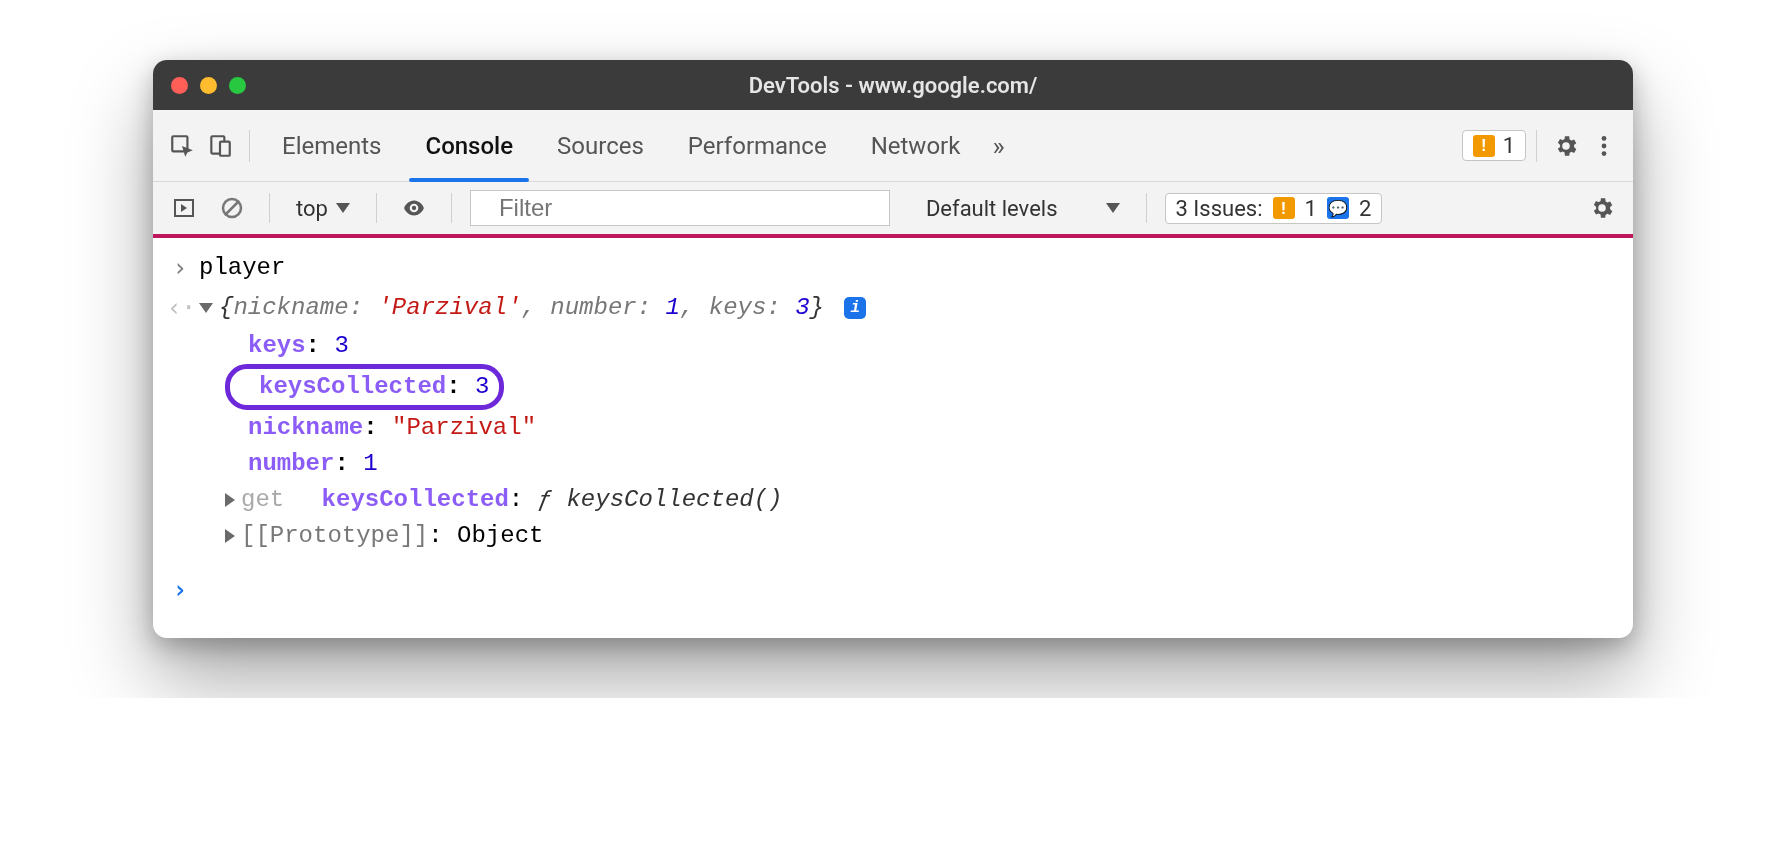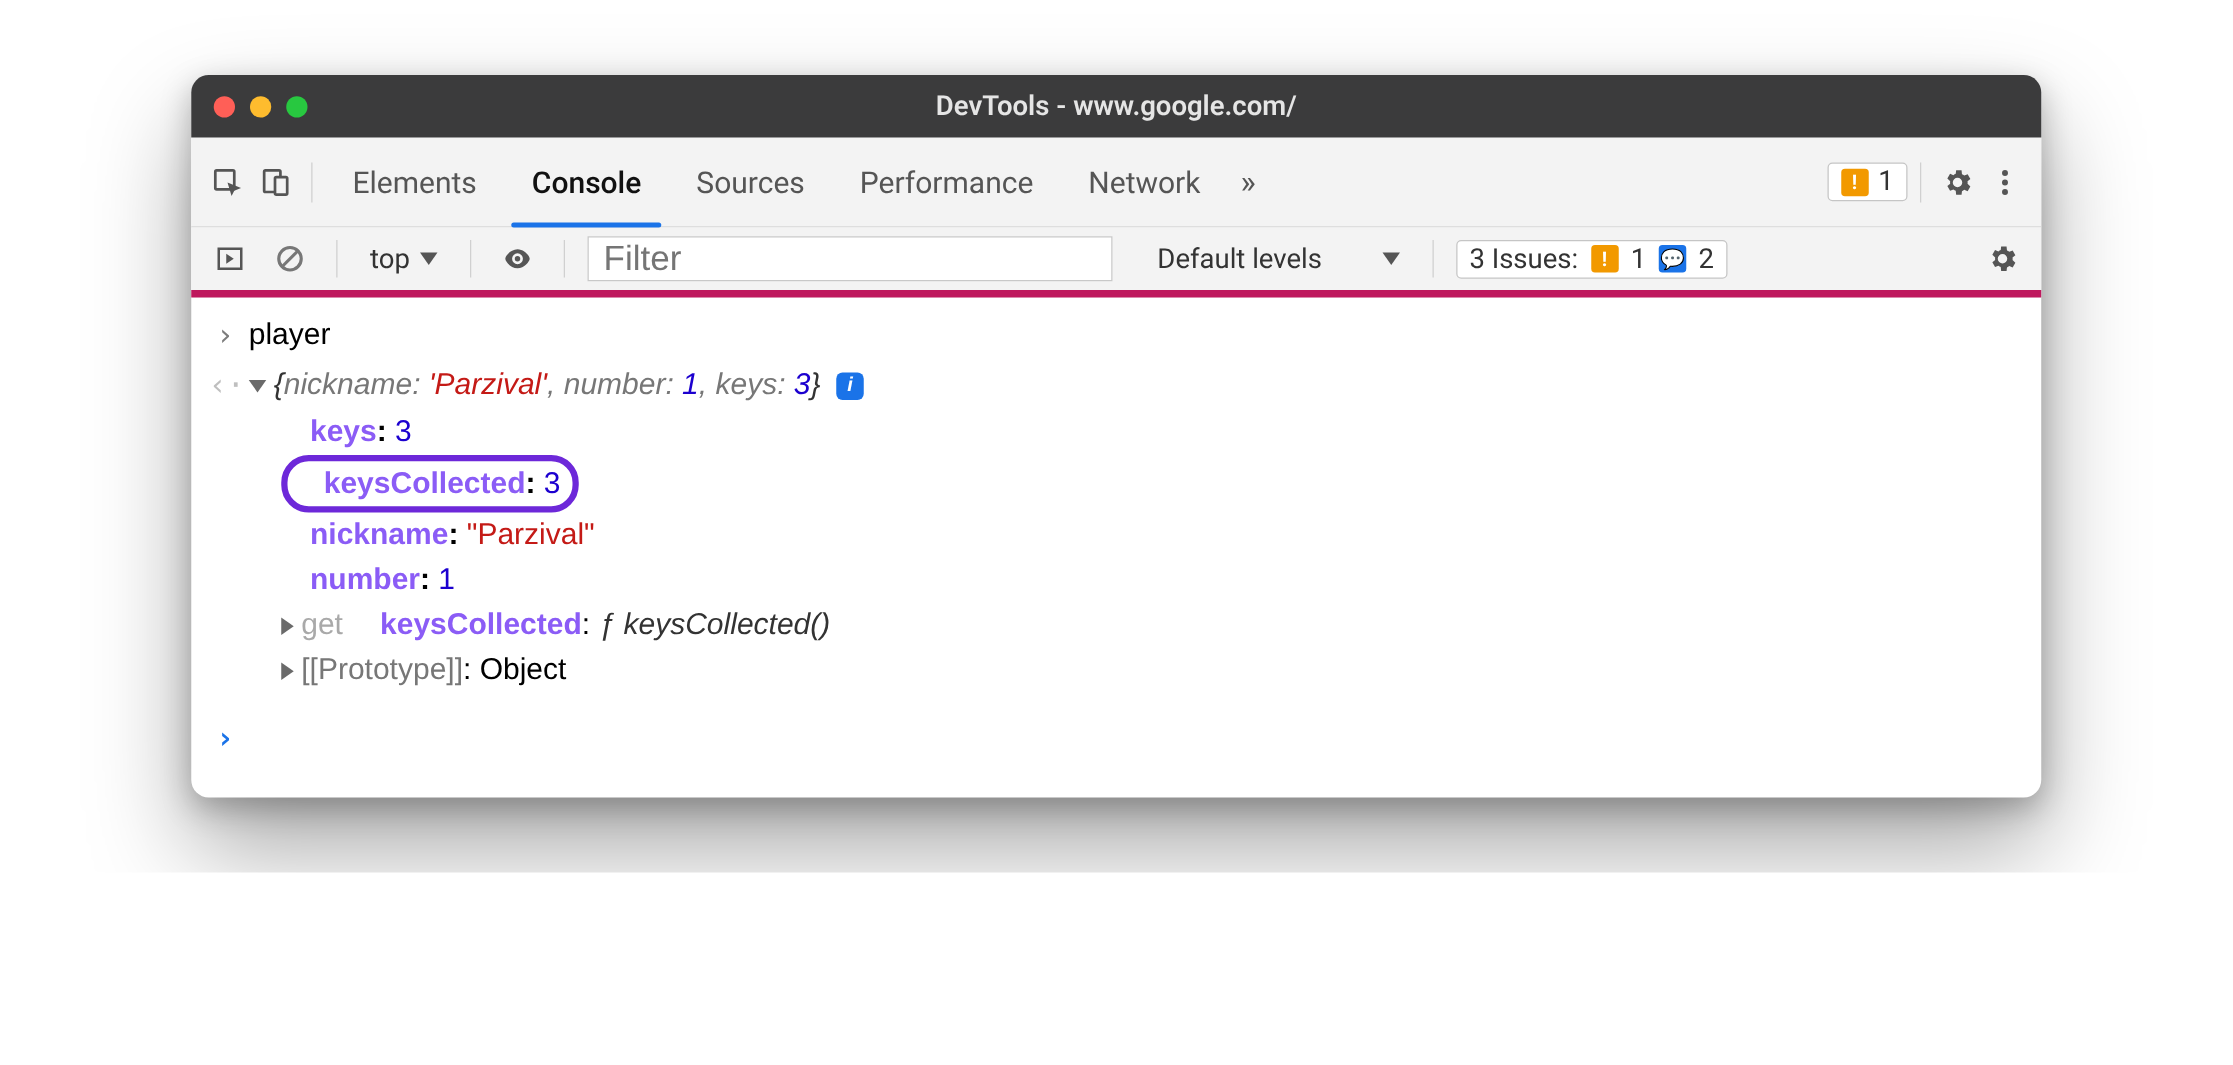--- a/index.html
+++ b/index.html
@@ -95,64 +95,64 @@
     font-size: 22px;
     color: #333;
   }
   .sq { width: 22px; height: 22px; border-radius: 3px; display:inline-flex; align-items:center; justify-content:center; color:#fff; font-weight:700; font-size:16px; }
   .sq.orange { background:#f29900; }
   .sq.blue { background:#1a73e8; }
   .gear svg, .kebab svg { width: 26px; height: 26px; }
   .toolbar2 {
     display: flex; align-items: center;
     height: 56px;
-    border-bottom: 6px solid #be185d;
+    border-bottom: 4px solid #be185d;
     background: #f3f3f3;
     padding: 0 12px;
     gap: 10px;
   }
   .toolbar2 .sep {
     width: 1px; height: 30px; background: #d0d0d0;
     margin: 0 8px;
   }
   .select-like {
     display: inline-flex; align-items: center; gap: 8px;
     font-size: 22px; color: #333;
     padding: 0 8px;
     cursor: pointer;
   }
   .tri { display:inline-block; width:0;height:0;border-left:7px solid transparent;border-right:7px solid transparent;border-top:10px solid #555; }
   .filter-input {
     flex: 0 0 420px;
     height: 36px;
     border: 1px solid #c8c8c8;
     background: #fff;
-    padding: 0 12px;
-    font-size: 28px;
+    padding: 0 28px;
+    font-size: 24px;
     outline: none;
   }
   .issues-box {
     display:inline-flex; align-items:center; gap:10px;
     border: 1px solid #c5c5c5; border-radius: 4px;
     padding: 2px 10px; background:#fff;
     font-size: 22px; color:#333;
   }
   .console {
     font-family: ui-monospace, SFMono-Regular, Menlo, Consolas, monospace;
     font-size: 24px;
     line-height: 1.5;
     padding: 10px 14px 28px 14px;
   }
   .row { display:flex; align-items:flex-start; gap:6px; min-height:34px; padding:2px 0; }
   .gutter { width: 26px; text-align:center; color:#7c7c7c; flex:none; }
   .gutter.blue { color:#1a73e8; }
   .arrow { display:inline-block; width:0;height:0; }
   .arrow.down { border-left:7px solid transparent;border-right:7px solid transparent;border-top:10px solid #6a6a6a; margin-right:6px; vertical-align:1px;}
   .arrow.right { border-top:7px solid transparent;border-bottom:7px solid transparent;border-left:10px solid #6a6a6a; margin-right:6px; vertical-align:-1px;}
-  .mono { font-family: Liberation Sans, sans-serif; }
+  .mono { font-family: Liberation Mono, monospace; }
   .key { color:#8b5cf6; font-weight:600;margin-left:23px; }
   .str { color:#c41a16; }
   .num { color:#1c00cf; }
   .dim { color:#777; }
   .ital { font-style: italic; }
   .bold { font-weight: 700; }
   .info-badge {
     display:inline-flex; align-items:center; justify-content:center;
     width:22px; height:22px; border-radius:5px;
     background:#1a73e8; color:#fff; font-style:italic; font-weight:700; font-size:16px;

